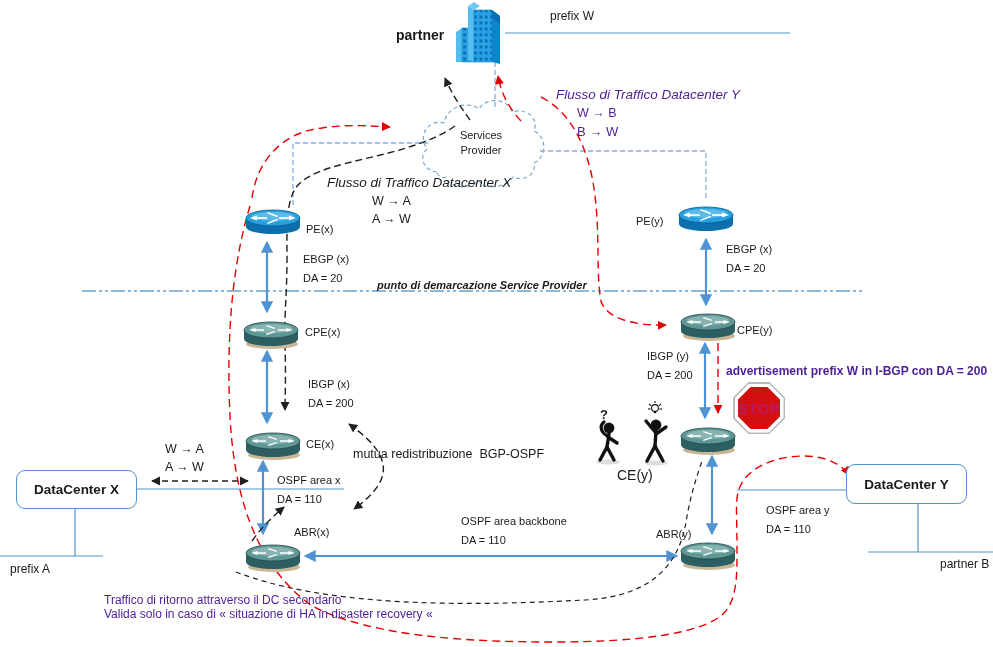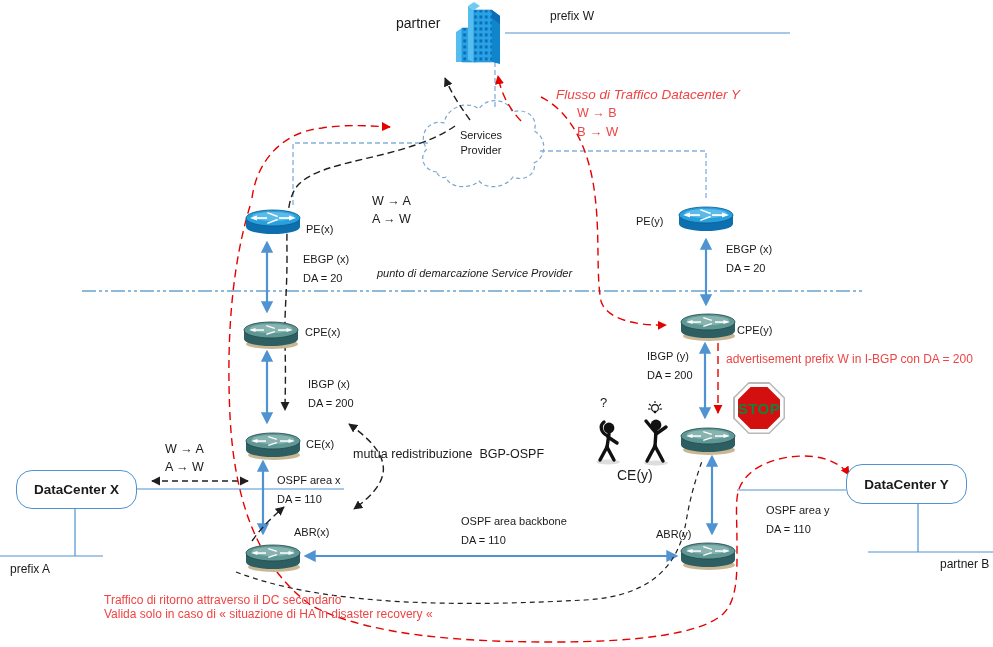--- a/index.html
+++ b/index.html
@@ -2,32 +2,32 @@
 <html><head>
 <meta charset="utf-8">
 <style>
   html,body{margin:0;padding:0;background:#fff;}
   #canvas{position:relative;width:993px;height:647px;background:#fff;overflow:hidden;
           font-family:"Liberation Sans",sans-serif;color:#1a1a1a;}
   #bg{position:absolute;left:0;top:0;}
   .lbl{position:absolute;font-size:11.5px;line-height:19px;color:#1a1a1a;white-space:nowrap;}
   .sm{font-size:11px;}
   .it{font-style:italic;}
-  .b{font-weight:normal;}
-  .red{color:#ef4444;}
+  .b{font-weight:bold;margin-top:12px;}
+  .red{color:#4c1d95;}
   .router{position:absolute;width:58px;height:34px;}
-  .dcbox{position:absolute;border:1.6px solid #4f93d2;border-radius:16px;background:#fff;
+  .dcbox{position:absolute;border:1.6px solid #4f93d2;border-radius:9px;background:#fff;
          display:flex;align-items:center;justify-content:center;font-weight:bold;font-size:13.5px;}
   .stop{position:absolute;width:52px;height:52px;}
   .oct{position:absolute;clip-path:polygon(30% 0,70% 0,100% 30%,100% 70%,70% 100%,30% 100%,0 70%,0 30%);}
   .o1{inset:0;background:#b9b9b9;}
   .o2{inset:1.5px;background:#ffffff;}
   .o3{inset:5px;background:#d40f0f;}
   .stoptxt{position:absolute;inset:0;display:flex;align-items:center;justify-content:center;
-           color:#15803d;font-weight:bold;font-size:15px;letter-spacing:.5px;}
+           color:#be185d;font-weight:bold;font-size:15px;letter-spacing:.5px;}
   .cloudtxt{position:absolute;font-size:11px;line-height:15px;text-align:center;}
   .pre{white-space:pre;}
 </style>
 </head>
 <body>
 
 <div id="canvas">
 
   <svg id="bg" width="993" height="647" viewBox="0 0 993 647">
     <defs>
@@ -302,20 +302,21 @@
 
   <div class="cloudtxt" style="left:443px;top:128px;width:76px">
     <div>Services</div>
     <div>Provider</div>
   </div>
 
   <div class="lbl it red" style="left:556px;top:85px;font-size:13.5px">Flusso di Traffico Datacenter Y</div>
   <div class="lbl red" style="left:577px;top:104px;font-size:12.5px">W → B</div>
   <div class="lbl red" style="left:577px;top:122px;font-size:13px">B → W</div>
 
+  <div class="lbl it" style="left:327px;top:173px;font-size:13.5px">Flusso di Traffico Datacenter X</div>
   <div class="lbl" style="left:372px;top:192px;font-size:12.5px">W → A</div>
   <div class="lbl" style="left:372px;top:210px;font-size:12.5px">A → W</div>
 
   <div class="lbl sm" style="left:306px;top:220px">PE(x)</div>
   <div class="lbl sm" style="left:636px;top:212px">PE(y)</div>
 
   <div class="lbl sm" style="left:303px;top:250px">
     <div>EBGP (x)</div>
     <div>DA = 20</div>
   </div>

